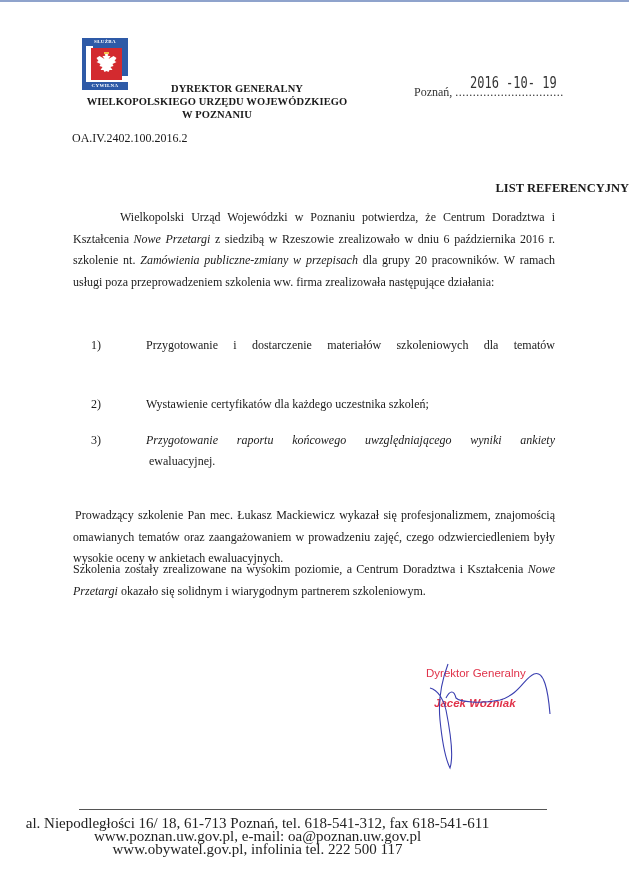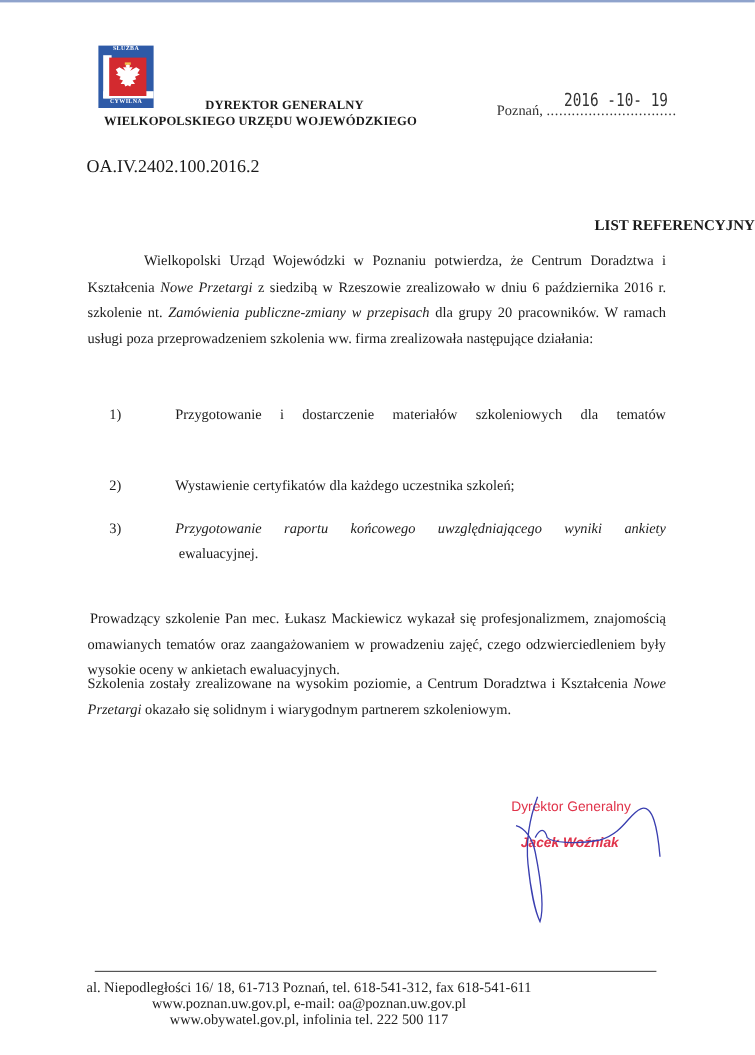--- a/index.html
+++ b/index.html
@@ -15,21 +15,21 @@
   .logo .white-l { position: absolute; left: 4px; top: 8px; width: 7px; height: 36px; background: #fff; }
   .logo .white-b { position: absolute; left: 4px; top: 38px; width: 42px; height: 6px; background:#fff; }
   .logo .red { position: absolute; left: 9px; top: 10px; width: 31px; height: 32px; background: #d32a2f; }
   .logo .txt { position: absolute; width: 46px; text-align: center; font-size: 5px; color: #fff; font-weight: bold; letter-spacing: .3px; }
   .logo .top { top: 1px; left: 0; }
   .logo .bot { top: 45px; left: 0; }
   .eagle { position: absolute; left: 12px; top: 13px; width: 25px; height: 26px; }
 
   .hdr { left: 72px; top: 80px; width: 290px; text-align: center; font-weight: bold; font-size: 10.5px; line-height: 13px; letter-spacing: .1px; }
   .hdr div:first-child { padding-left: 40px; }
-  .ref { left: 72px; top: 129px; font-size: 15px; }
+  .ref { left: 72px; top: 129px; font-size: 12px; }
 
   .place { left: 414px; top: 83px; font-family: Liberation Serif, serif; font-size: 12px; color:#333; }
   .dots { letter-spacing: .5px; }
   .stamp-date { left: 470px; top: 74px; font-family: "DejaVu Sans Mono", monospace; font-size: 12px; color: #333; transform: scaleY(1.25); }
 
   .title { left: 0; width: 629px; top: 179px; text-align: right; font-weight: bold; font-size: 12.5px; }
 
   .para { left: 73px; width: 482px; font-size: 12px; line-height: 21.5px; text-align: justify; }
   .p1 { top: 205px; text-indent: 47px; }
   .list { left: 73px; width: 482px; font-size: 12px; line-height: 21px; }
@@ -42,41 +42,42 @@
   .p2 { top: 503px; text-indent: 2px; }
   .p3 { top: 557px; }
   i { }
 
   .sig { left: 420px; top: 658px; width: 140px; height: 110px; }
   .sig .t1 { position: absolute; left: 6px; top: 7px; font-family: "Liberation Sans", sans-serif; font-size: 11.5px; color: #e0334a; }
   .sig .t2 { position: absolute; left: 14px; top: 37px; font-family: "Liberation Sans", sans-serif; font-style: italic; font-weight: bold; font-size: 11.5px; color: #e0334a; }
   .sig svg { position: absolute; left: 0; top: 0; }
 
   .rule { left: 79px; top: 807px; width: 468px; height: 0; border-top: 1px solid #555; }
-  .footer { left: 0; top: 815px; width: 515px; text-align: center; font-size: 12px; line-height: 13px; color:#222; }
+  .footer { left: 0; top: 815px; width: 515px; text-align: center; font-size: 15px; line-height: 13px; color:#222; }
 </style>
 </head>
 <body>
 
 <div class="abs logo">
   <div class="blue"></div>
   <div class="white-l"></div>
   <div class="white-b"></div>
   <div class="red"></div>
   <div class="txt top">SŁUŻBA</div>
   <div class="txt bot">CYWILNA</div>
   <svg class="eagle" viewBox="0 0 25 26">
     <path d="M12.5 2 l2 2 -1 1 3 0 -2 3 5-3 3 2 -2 3 2 1 -4 2 1 2 -3 1 2 3 -3 0 -1 2 -2-1 -2 1 -1-2 -3 0 2-3 -3-1 1-2 -4-2 2-1 -2-3 3-2 5 3 -2-3 3 0 -1-1z" fill="#fff"></path>
     <rect x="10" y="1" width="5" height="2" fill="#f2c14e"></rect>
   </svg>
 </div>
 
 <div class="abs hdr">
   <div>DYREKTOR GENERALNY</div>
   <div>WIELKOPOLSKIEGO URZĘDU WOJEWÓDZKIEGO</div>
+  <div>W POZNANIU</div>
 </div>
 
 <div class="abs ref">OA.IV.2402.100.2016.2</div>
 
 <div class="abs stamp-date">2016 -10- 19</div>
 <div class="abs place">
   <span>Poznań,</span>
   <span class="dots">...............................</span>
 </div>
 

